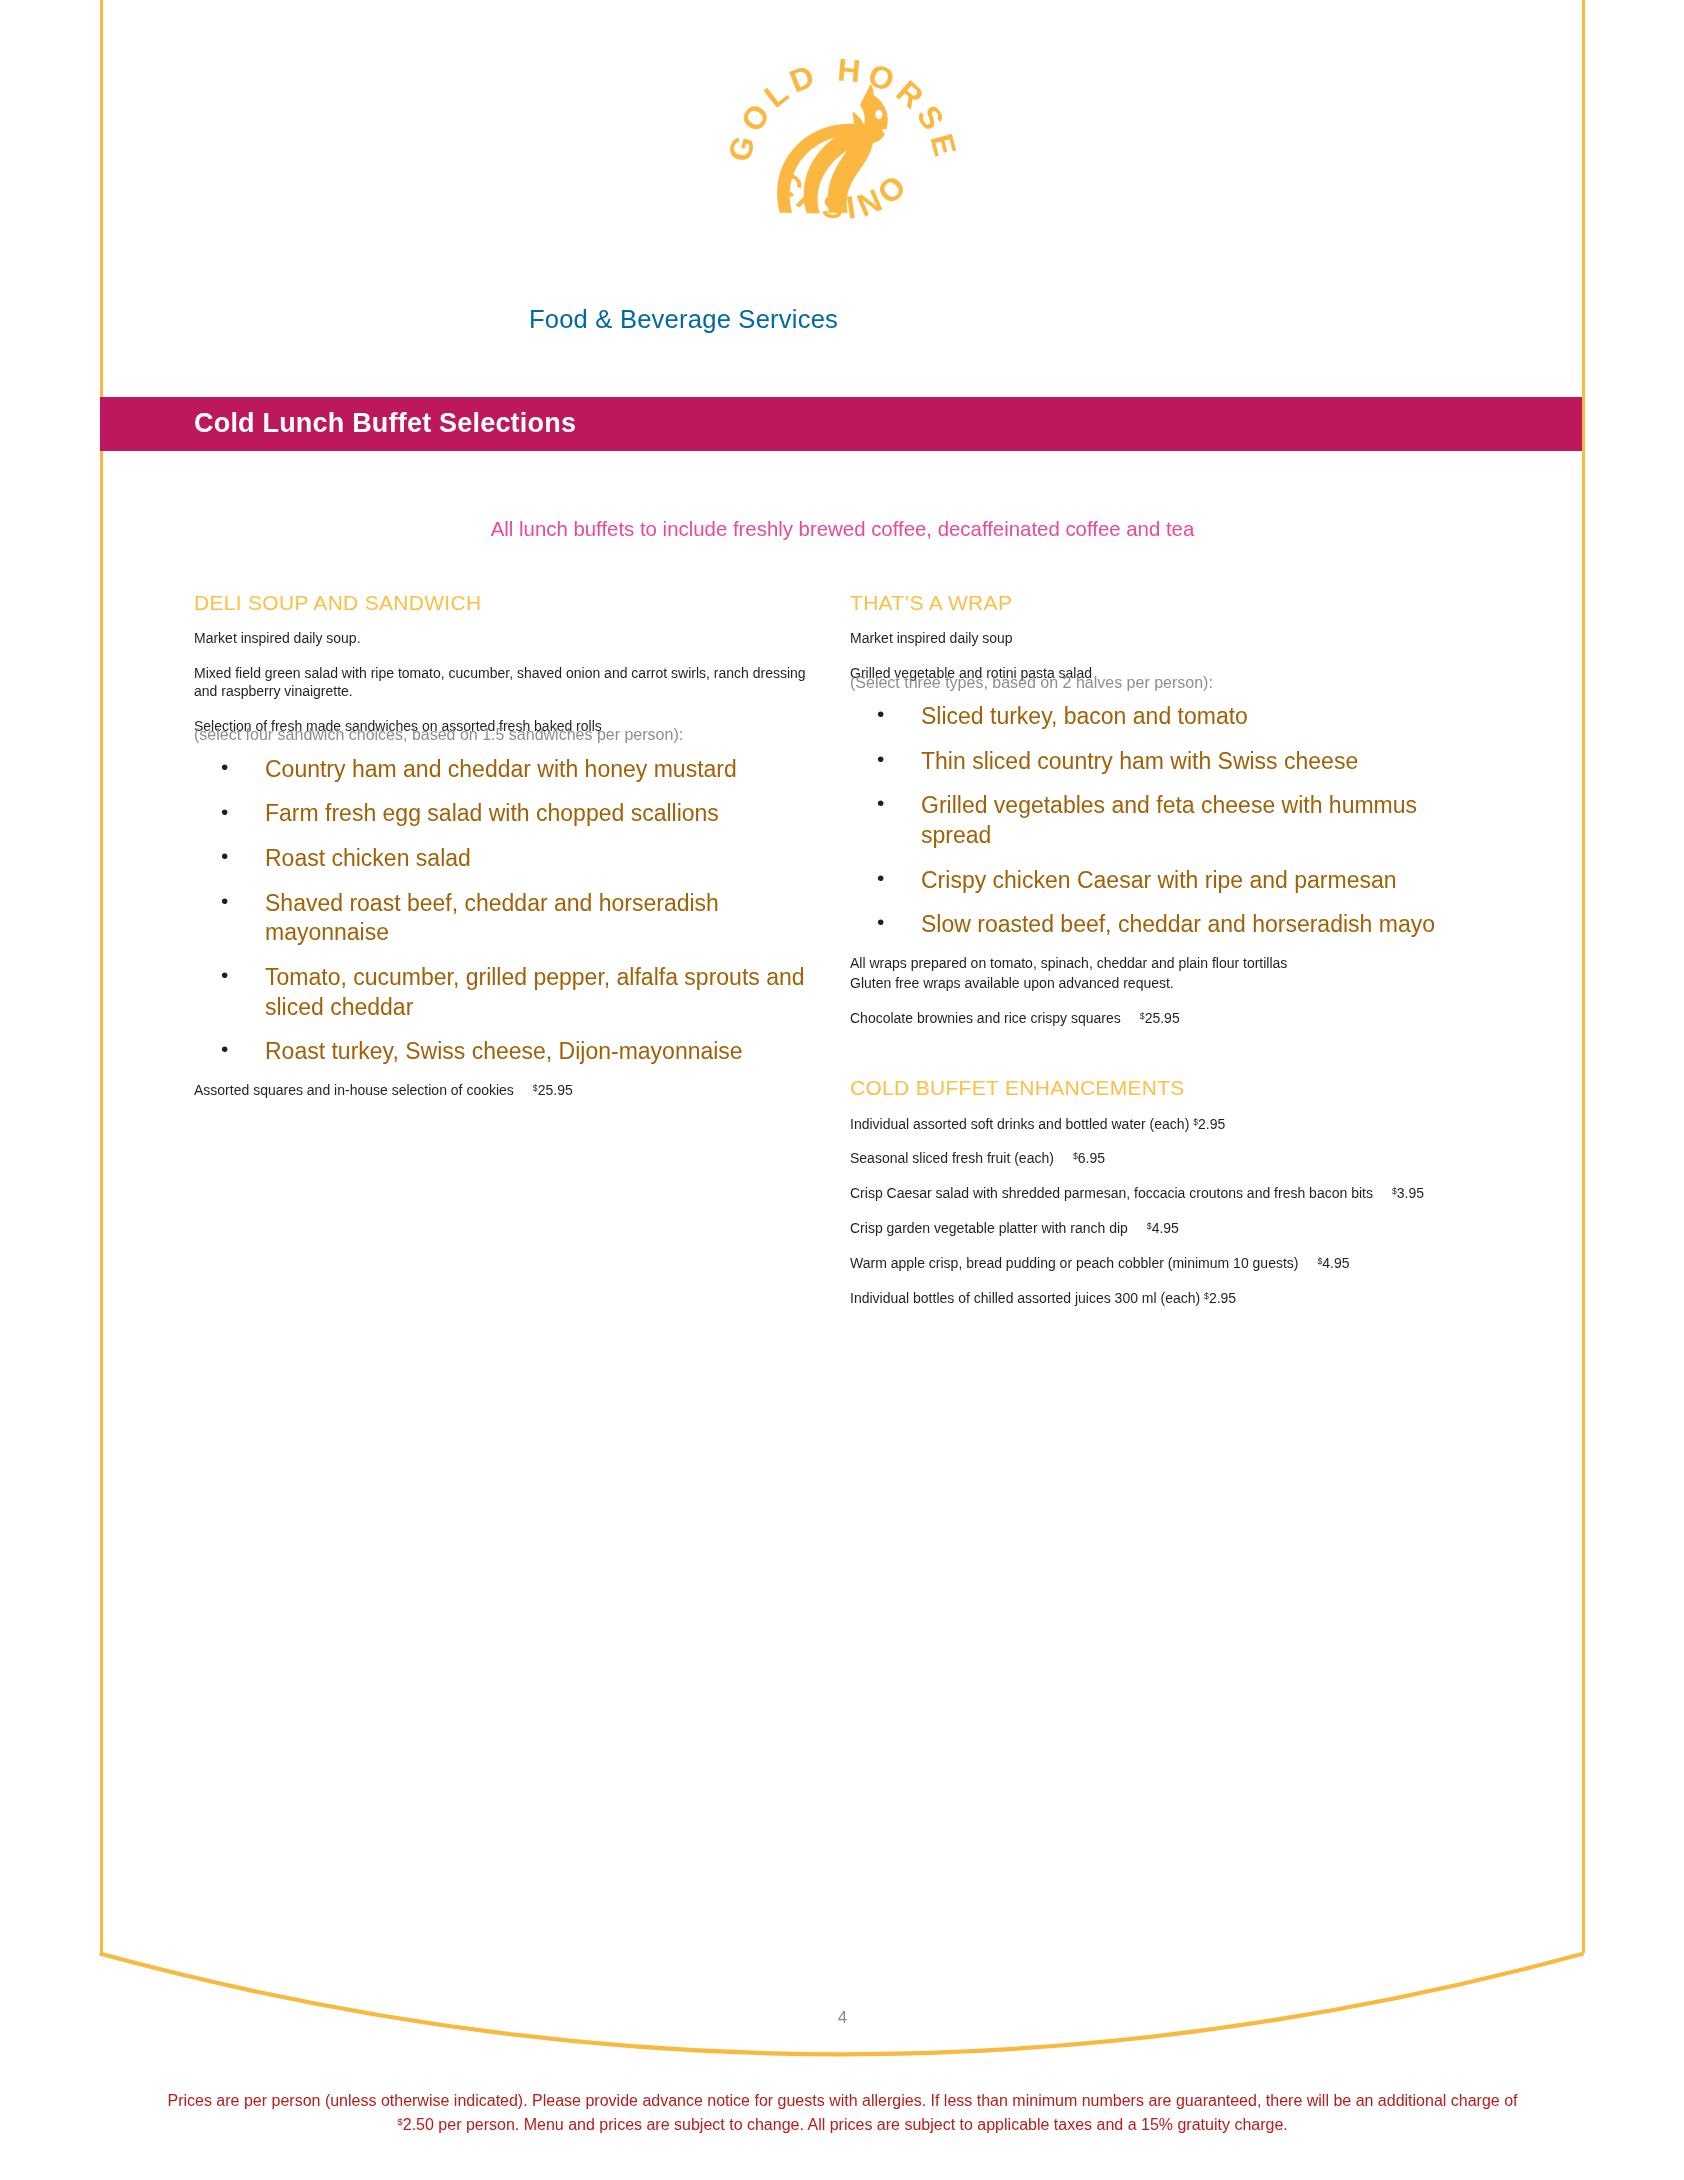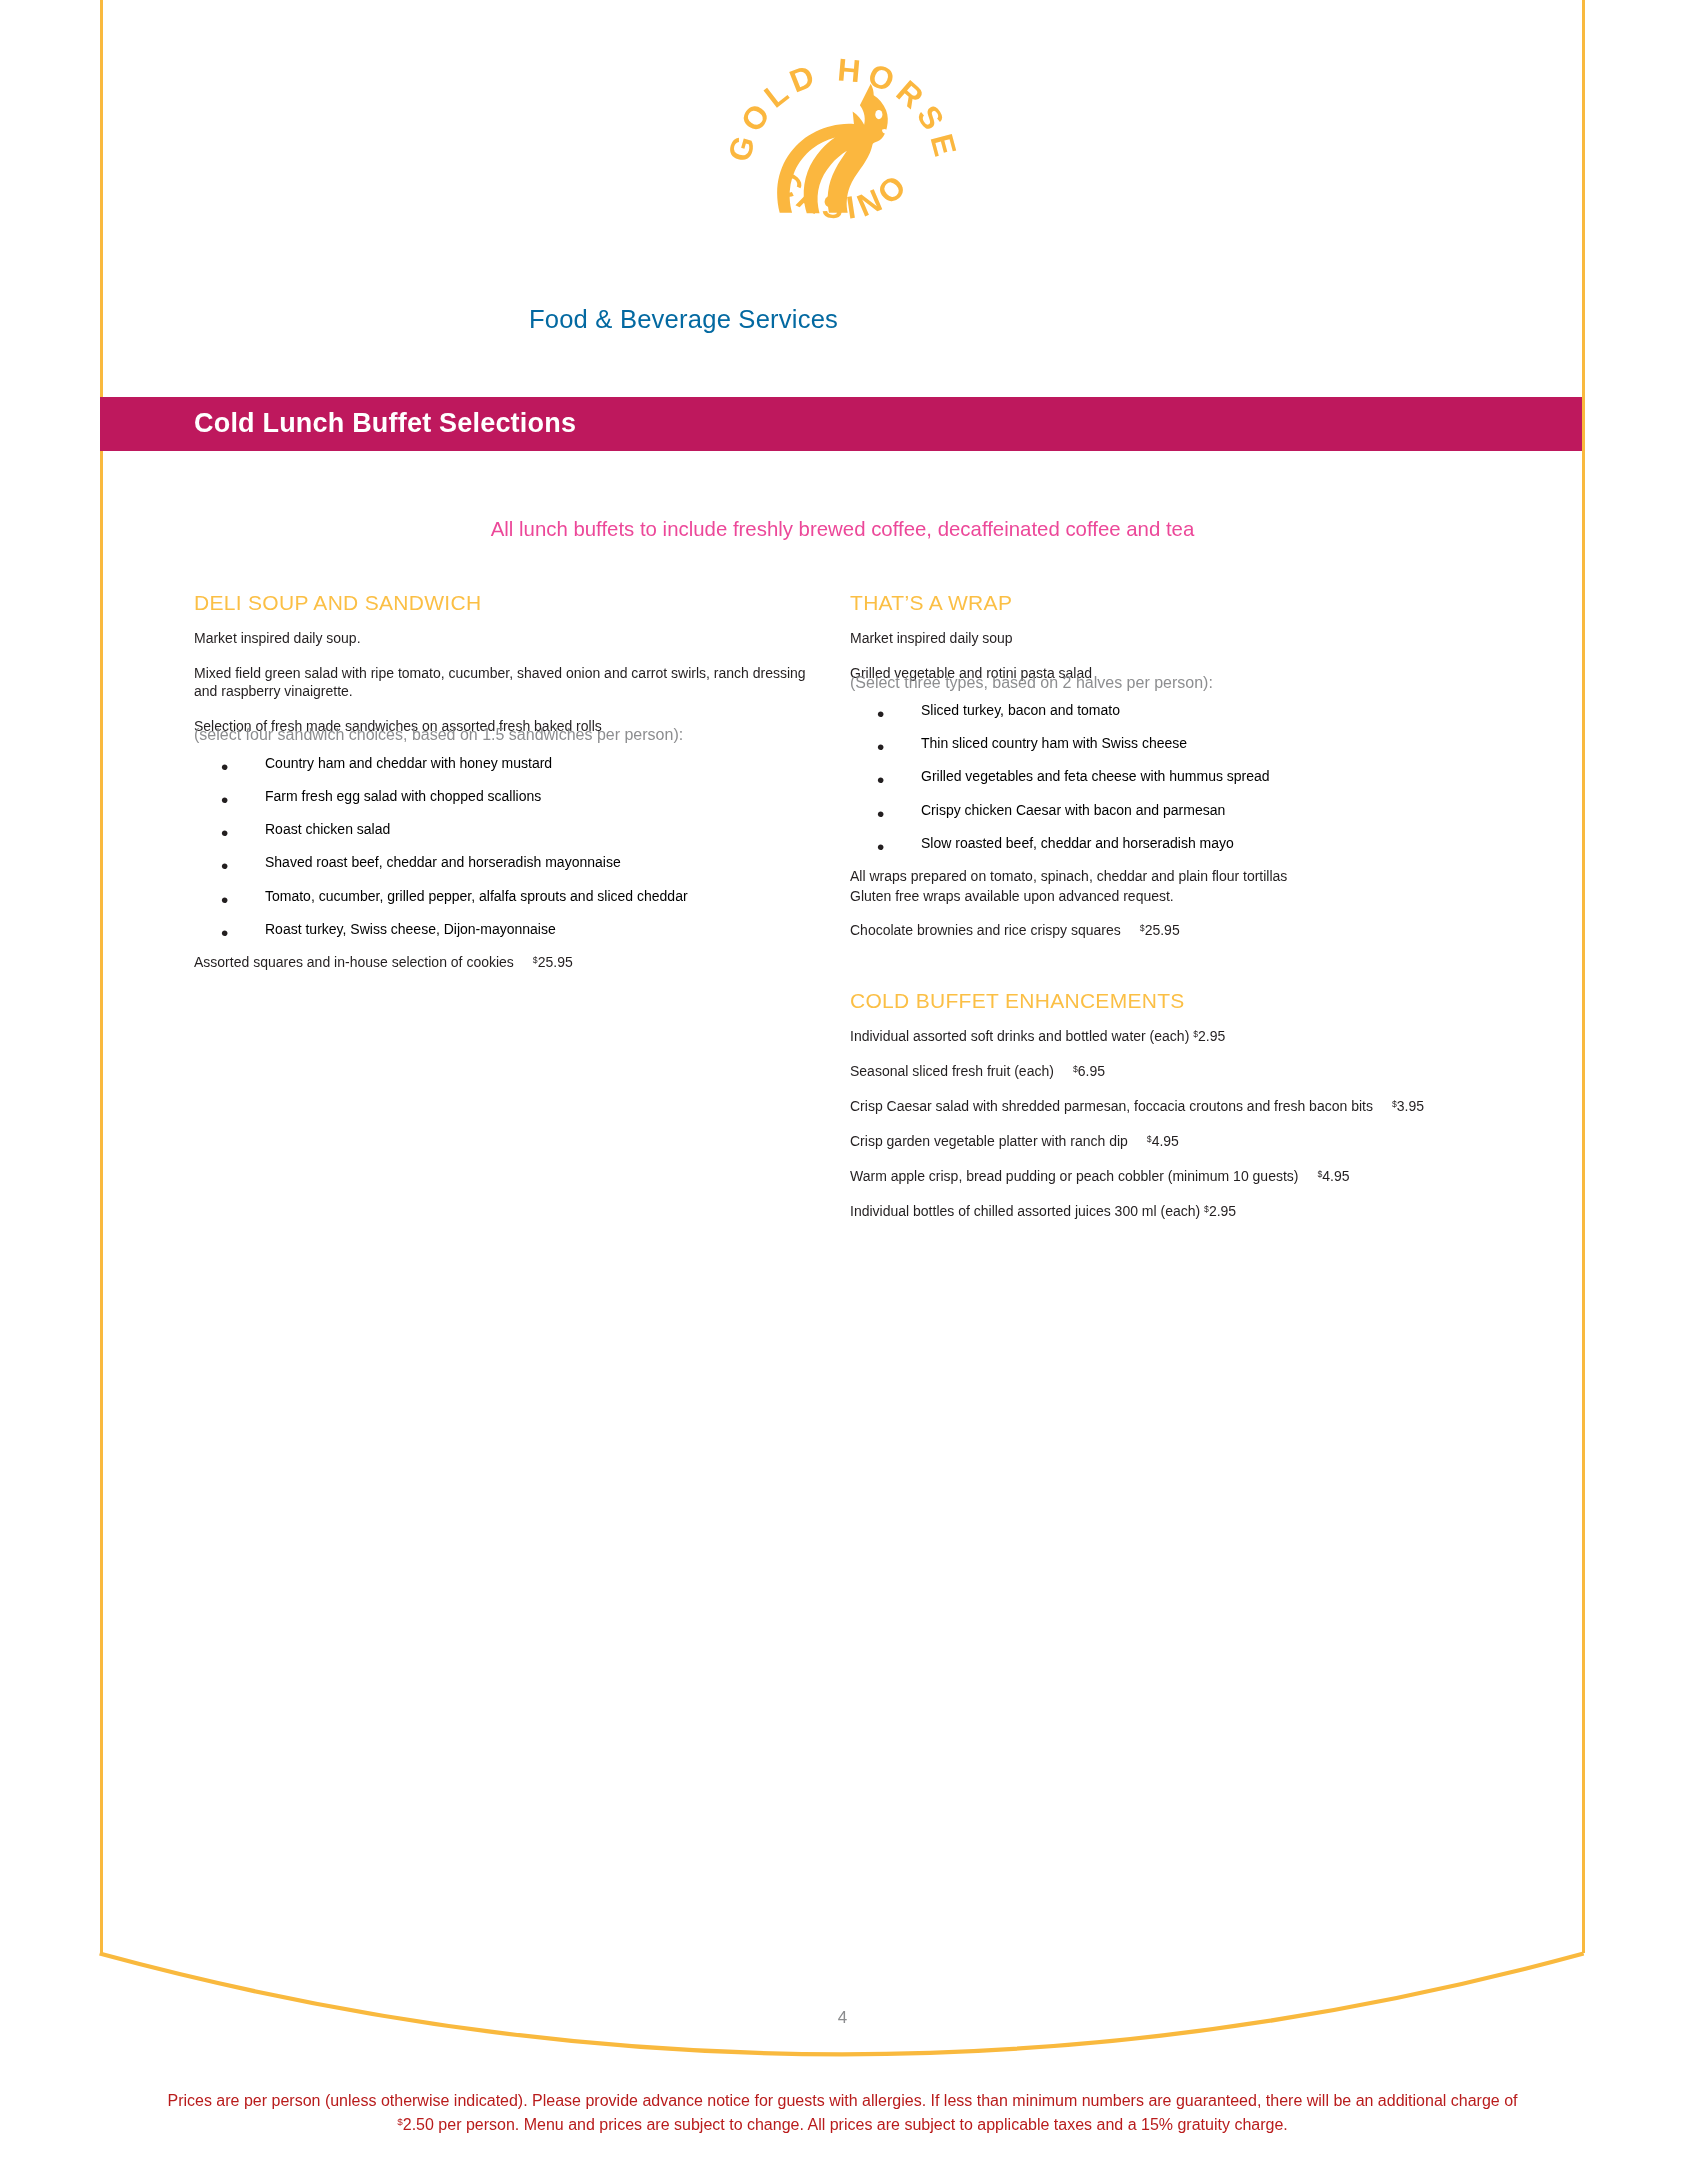--- a/index.html
+++ b/index.html
@@ -120,25 +120,25 @@
     line-height: 1.3;
     color: #8d8e90;
   }
   ul.choice-list {
     list-style: none;
     margin: 5.1px 0 10.2px 0;
     padding: 0 0 0 27px;
   }
   ul.choice-list li {
     position: relative;
-    font-size: 14px;
+    font-size: 23px;
     line-height: 1.28;
     padding: 0 0 0 44px;
     margin: 0 0 15.3px 0;
-    color: #000000;
+    color: #a16207;
   }
   ul.choice-list li::before {
     content: "\2022";
     position: absolute;
     left: 0; top: -0.9px;
     font-size: 21px;
     color: #231f20;
   }
   .price { white-space: nowrap; }
   .price .cur {
@@ -251,21 +251,21 @@
     <h2 class="section-heading">THAT’S A WRAP</h2>
 
     <p class="body-line">Market inspired daily soup</p>
     <p class="body-line tight">Grilled vegetable and rotini pasta salad</p>
     <p class="note">(Select three types, based on 2 halves per person):</p>
 
     <ul class="choice-list">
       <li>Sliced turkey, bacon and tomato</li>
       <li>Thin sliced country ham with Swiss cheese</li>
       <li>Grilled vegetables and feta cheese with hummus spread</li>
-      <li>Crispy chicken Caesar with bacon and parmesan</li>
+      <li>Crispy chicken Caesar with ripe and parmesan</li>
       <li>Slow roasted beef, cheddar and horseradish mayo</li>
     </ul>
 
     <p class="body-line tight">All wraps prepared on tomato, spinach, cheddar and plain flour tortillas</p>
     <p class="body-line">Gluten free wraps available upon advanced request.</p>
 
     <p class="body-line">
       <span>Chocolate brownies and rice crispy squares</span><span class="gap-sm"></span><span class="price"><span class="cur">$</span><span>25.95</span></span>
     </p>
 

